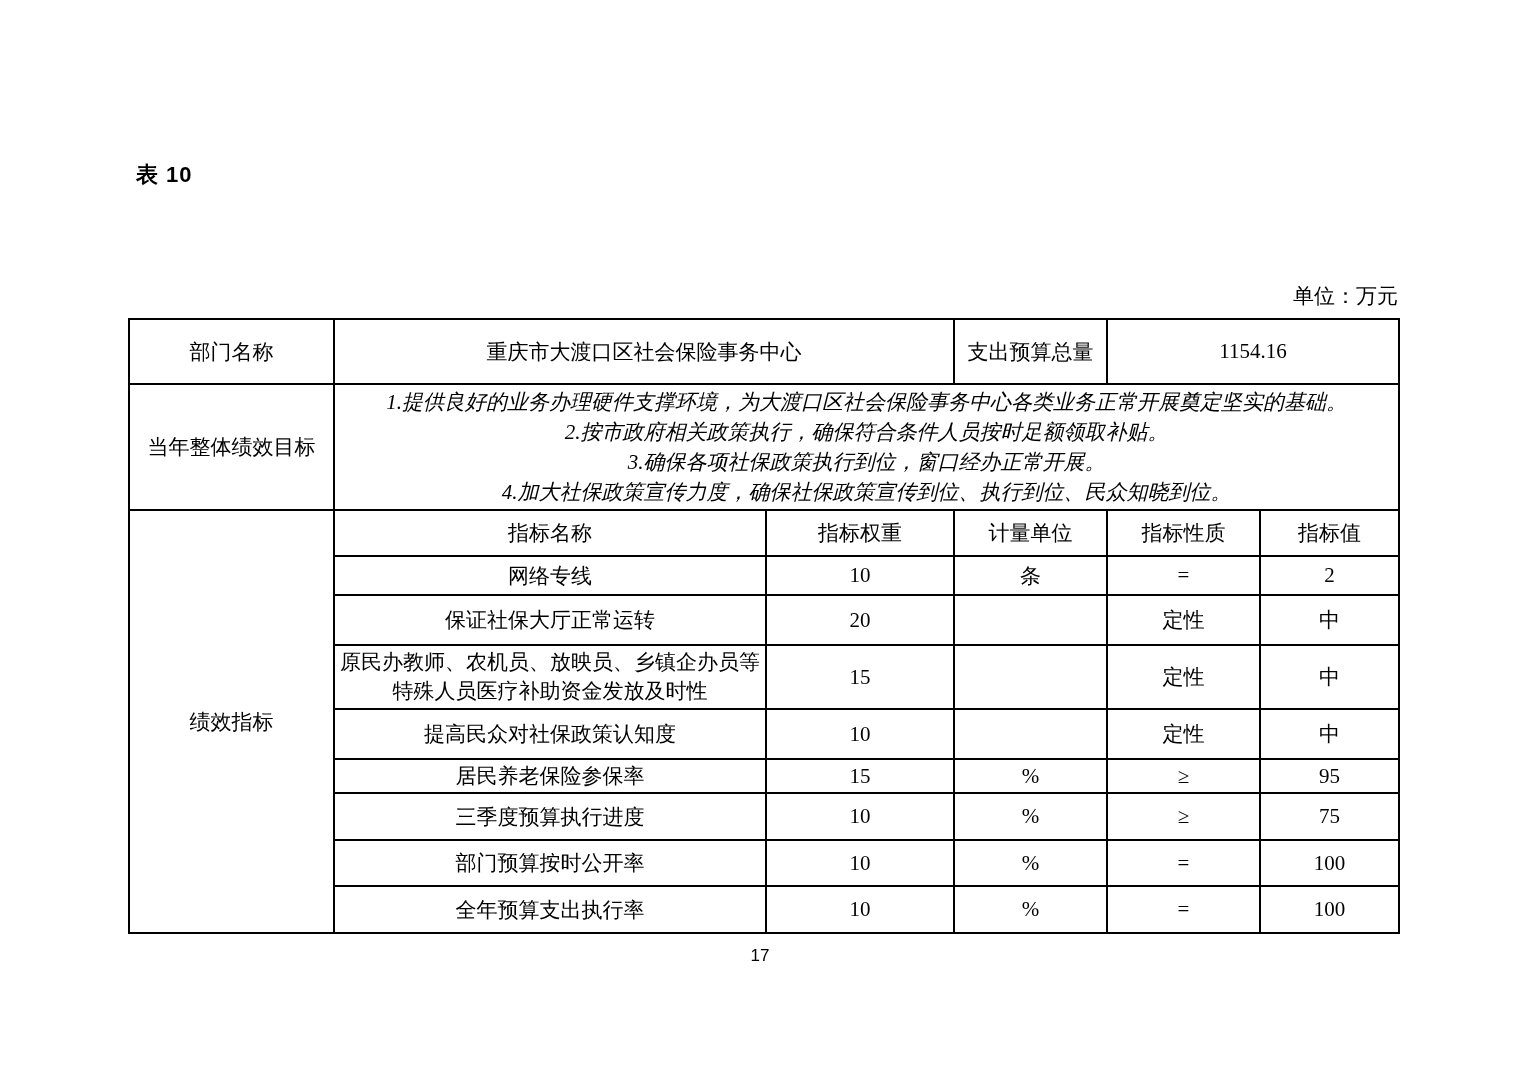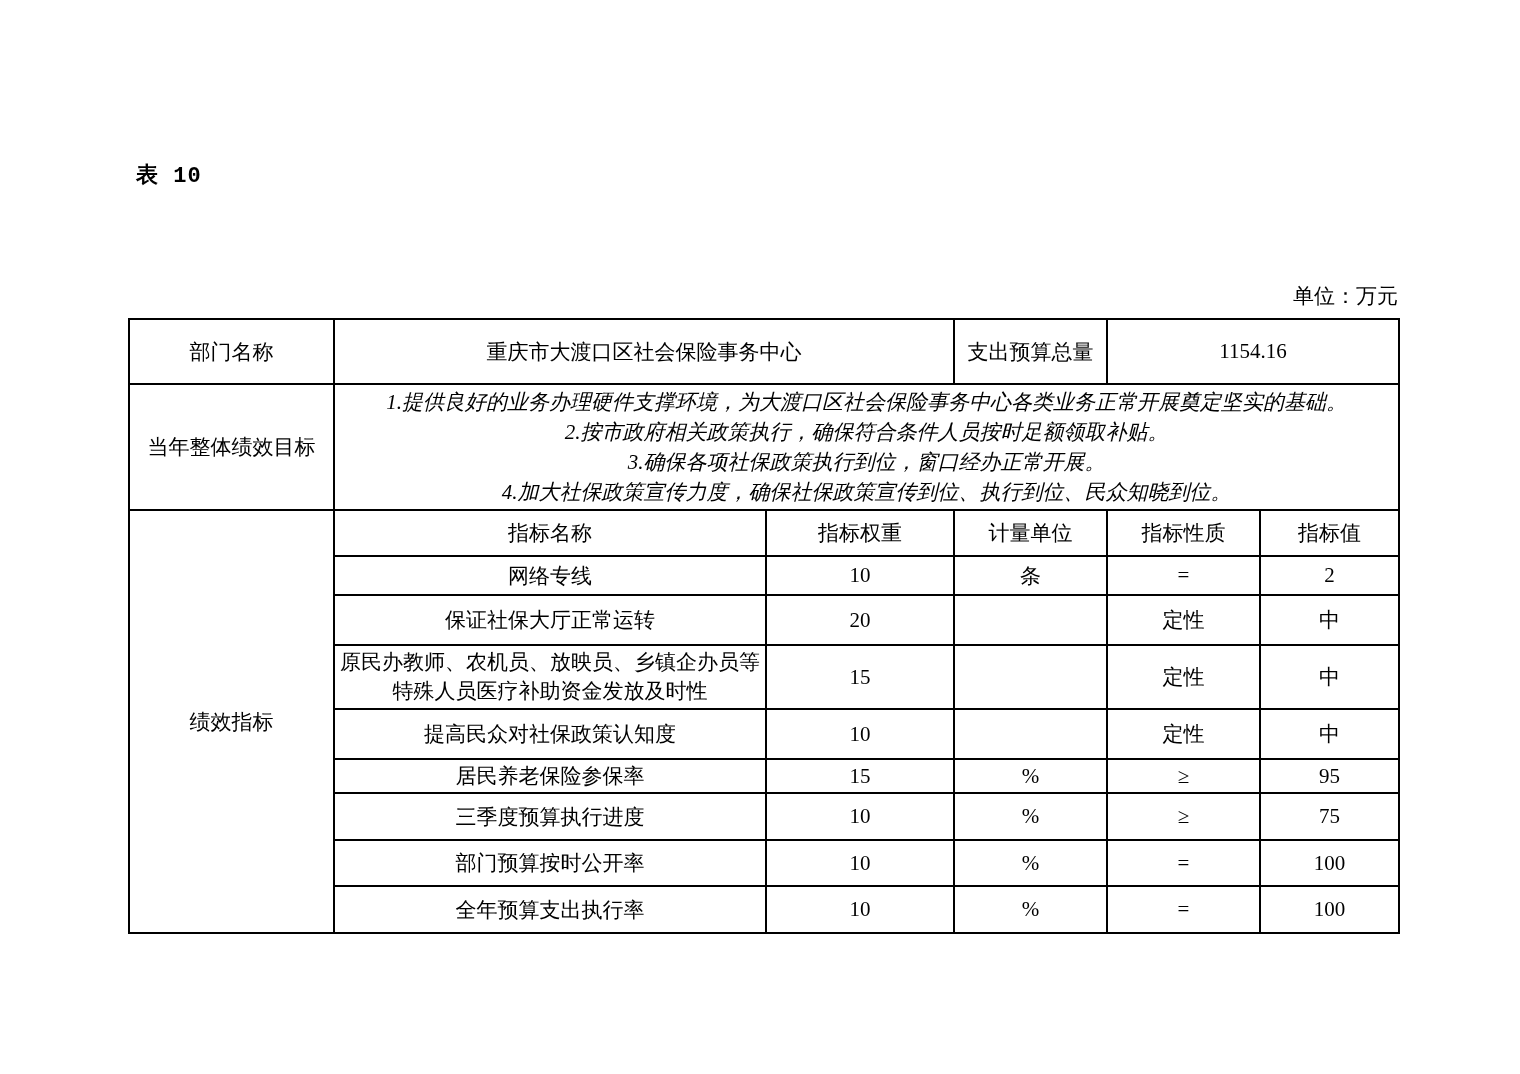--- a/index.html
+++ b/index.html
@@ -13,21 +13,21 @@
     height: 1074px;
     background: #ffffff;
     font-family: "Liberation Serif", "DejaVu Serif", serif;
     color: #000000;
     overflow: hidden;
   }
   .table-label {
     position: absolute;
     left: 136px;
     top: 160px;
-    font-family: Liberation Mono, monospace;
+    font-family: Liberation Sans, sans-serif;
     font-weight: 600;
     font-size: 22px;
     letter-spacing: 1px;
   }
   .doc-title {
     position: absolute;
     left: 0;
     top: 232px;
     width: 100%;
     text-align: center;
@@ -192,14 +192,15 @@
       <tr class="d7">
         <td>全年预算支出执行率</td>
         <td>10</td>
         <td>%</td>
         <td>=</td>
         <td>100</td>
       </tr>
     </tbody>
   </table>
 
+  <div class="page-number">17</div>
 
 </div>
 
 </body></html>

